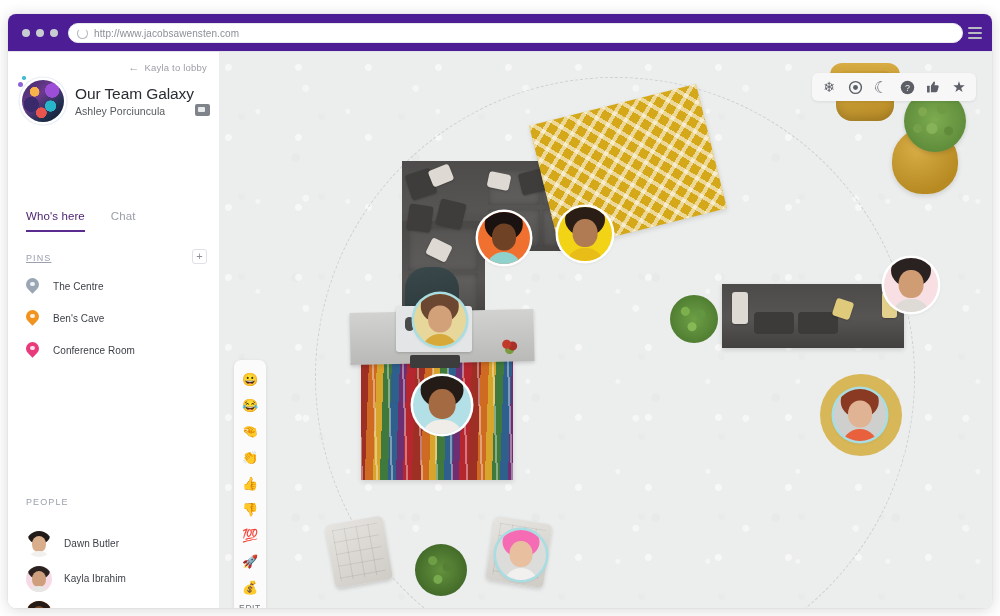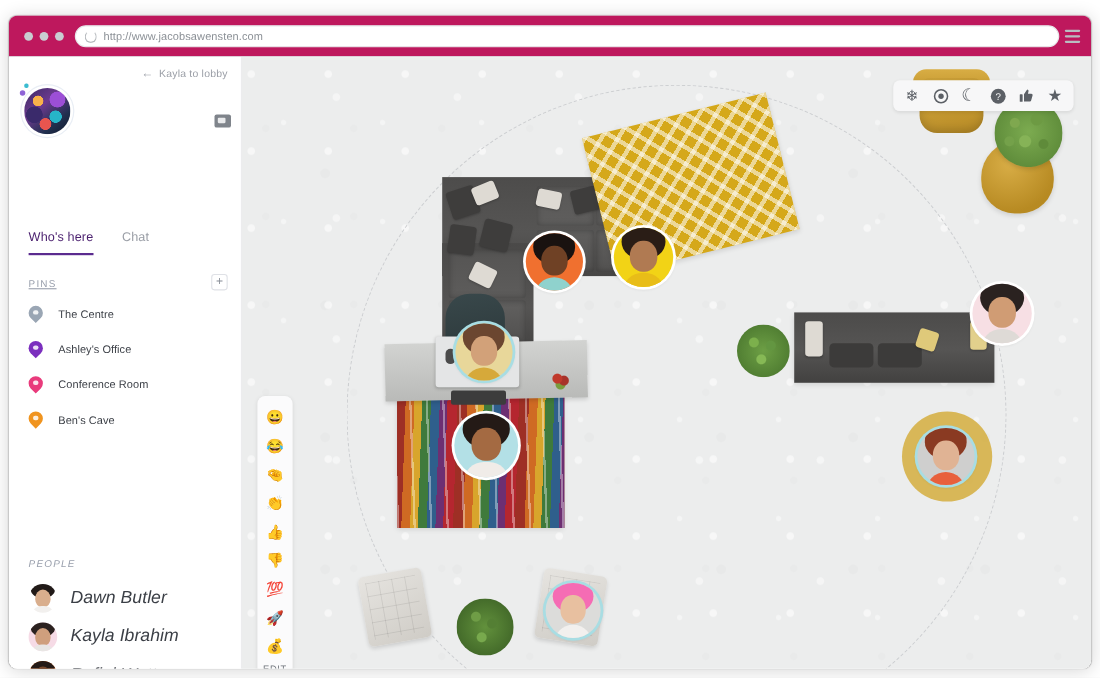--- a/index.html
+++ b/index.html
@@ -16,21 +16,21 @@
     left: 8px; top: 14px;
     width: 984px; height: 594px;
     background: #ffffff;
     border-radius: 8px;
     box-shadow: 0 2px 16px rgba(0,0,0,0.16), 0 0 1px rgba(0,0,0,0.25);
     overflow: hidden;
   }
   #browser-chrome {
     position: absolute; left: 0; top: 0;
     width: 984px; height: 38px;
-    background: #be185d;
+    background: #4c1d95;
     border-bottom: 1px solid #e2e4e7;
   }
   .traffic-lights { position: absolute; left: 14px; top: 15px; display: flex; gap: 6px; }
   .tl { width: 8px; height: 8px; border-radius: 50%; background: #c9cdd1; }
 
   #url-bar {
     position: absolute; left: 60px; top: 9px;
     width: 895px; height: 20px;
     background: #ffffff;
     border-radius: 10px;
@@ -172,42 +172,42 @@
   .pin-marker .pin-body {
     position:absolute; left:0; top:0; width:13px; height:13px;
     border-radius: 50% 50% 50% 0; transform: rotate(-45deg);
   }
   .pin-marker .pin-dot {
     position:absolute; left:4.3px; top:4.3px; width:4.4px; height:4.4px;
     border-radius:50%; background:rgba(255,255,255,0.85);
   }
   .pin-name { font-size: 10px; color: #3b3f46; letter-spacing: 0.05px; }
 
-  #people-label { top: 455px; font-style: italic; }
+  #people-label { top: 445px; }
   #people-list { position: absolute; left: 18px; top: 474px; width: 190px; }
   .person-row { display: flex; align-items: center; height: 35px; cursor: pointer; }
   .person-avatar {
     width: 26px; height: 26px; border-radius: 50%; flex: 0 0 26px;
     margin-right: 12px;
     background: #cfd3d8; position: relative; overflow: hidden;
   }
   .person-avatar .face {
     position:absolute; left:50%; top:52%; transform:translate(-50%,-50%);
     width:14px;height:16px;border-radius:50% 50% 45% 45%;
     background:#cf9e7e;
   }
   .person-avatar .hair {
     position:absolute; left:50%; top:20%; transform:translate(-50%,-50%);
     width:22px;height:16px;border-radius:50%;
   }
   .person-avatar .body {
     position:absolute;left:50%;bottom:-6px;transform:translateX(-50%);
     width:22px;height:12px;border-radius:10px 10px 0 0;
   }
-  .person-name { font-size: 16px; color: #3b3f46; letter-spacing: 0.05px; font-style: italic; }
+  .person-name { font-size: 10px; color: #3b3f46; letter-spacing: 0.05px; }
 
   
   #map-area {
     position: absolute; left: 212px; top: 0;
     width: 772px; height: 556px;
     background-color: #eceded;
     overflow: hidden;
   }
   #map-texture {
     position:absolute; inset:0;
@@ -484,20 +484,24 @@
 
     <div id="sidebar">
 
       <div id="back-to-lobby">
         <span id="back-arrow">←</span>
         <span>Kayla to lobby</span>
       </div>
 
       <div id="team-header">
         <div id="team-avatar"></div>
+        <div id="team-text">
+          <div id="team-name">Our Team Galaxy</div>
+          <div id="team-owner">Ashley Porciuncula</div>
+        </div>
         <div id="screenshare-icon"></div>
       </div>
 
 
       <div id="tabs">
         <div class="tab active">Who's here</div>
         <div class="tab">Chat</div>
       </div>
 
       <div class="section-label" id="pins-label">PINS</div>
@@ -505,38 +509,31 @@
       <div id="pins-list">
           <div class="pin-row">
             <span class="pin-marker">
               <span class="pin-body" style="background:#9aa6b4"></span>
               <span class="pin-dot"></span>
             </span>
             <span class="pin-name">The Centre</span>
           </div>
           <div class="pin-row">
             <span class="pin-marker">
-              <span class="pin-body" style="background:#7b2fbe"></span>
+              <span class="pin-body" style="background:#f0941f"></span>
               <span class="pin-dot"></span>
             </span>
-            <span class="pin-name">Ashley's Office</span>
+            <span class="pin-name">Ben's Cave</span>
           </div>
           <div class="pin-row">
             <span class="pin-marker">
               <span class="pin-body" style="background:#e93b7c"></span>
               <span class="pin-dot"></span>
             </span>
             <span class="pin-name">Conference Room</span>
-          </div>
-          <div class="pin-row">
-            <span class="pin-marker">
-              <span class="pin-body" style="background:#f0941f"></span>
-              <span class="pin-dot"></span>
-            </span>
-            <span class="pin-name">Ben's Cave</span>
           </div>
         </div>
 
       <div class="section-label" id="people-label">PEOPLE</div>
       <div id="people-list">
           <div class="person-row">
             <span class="person-avatar" style="background:#ffffff">
               <span class="hair" style="background:#211a18"></span>
               <span class="face" style="background:#d9ae8d"></span>
               <span class="body" style="background:#f2f0ee"></span>

